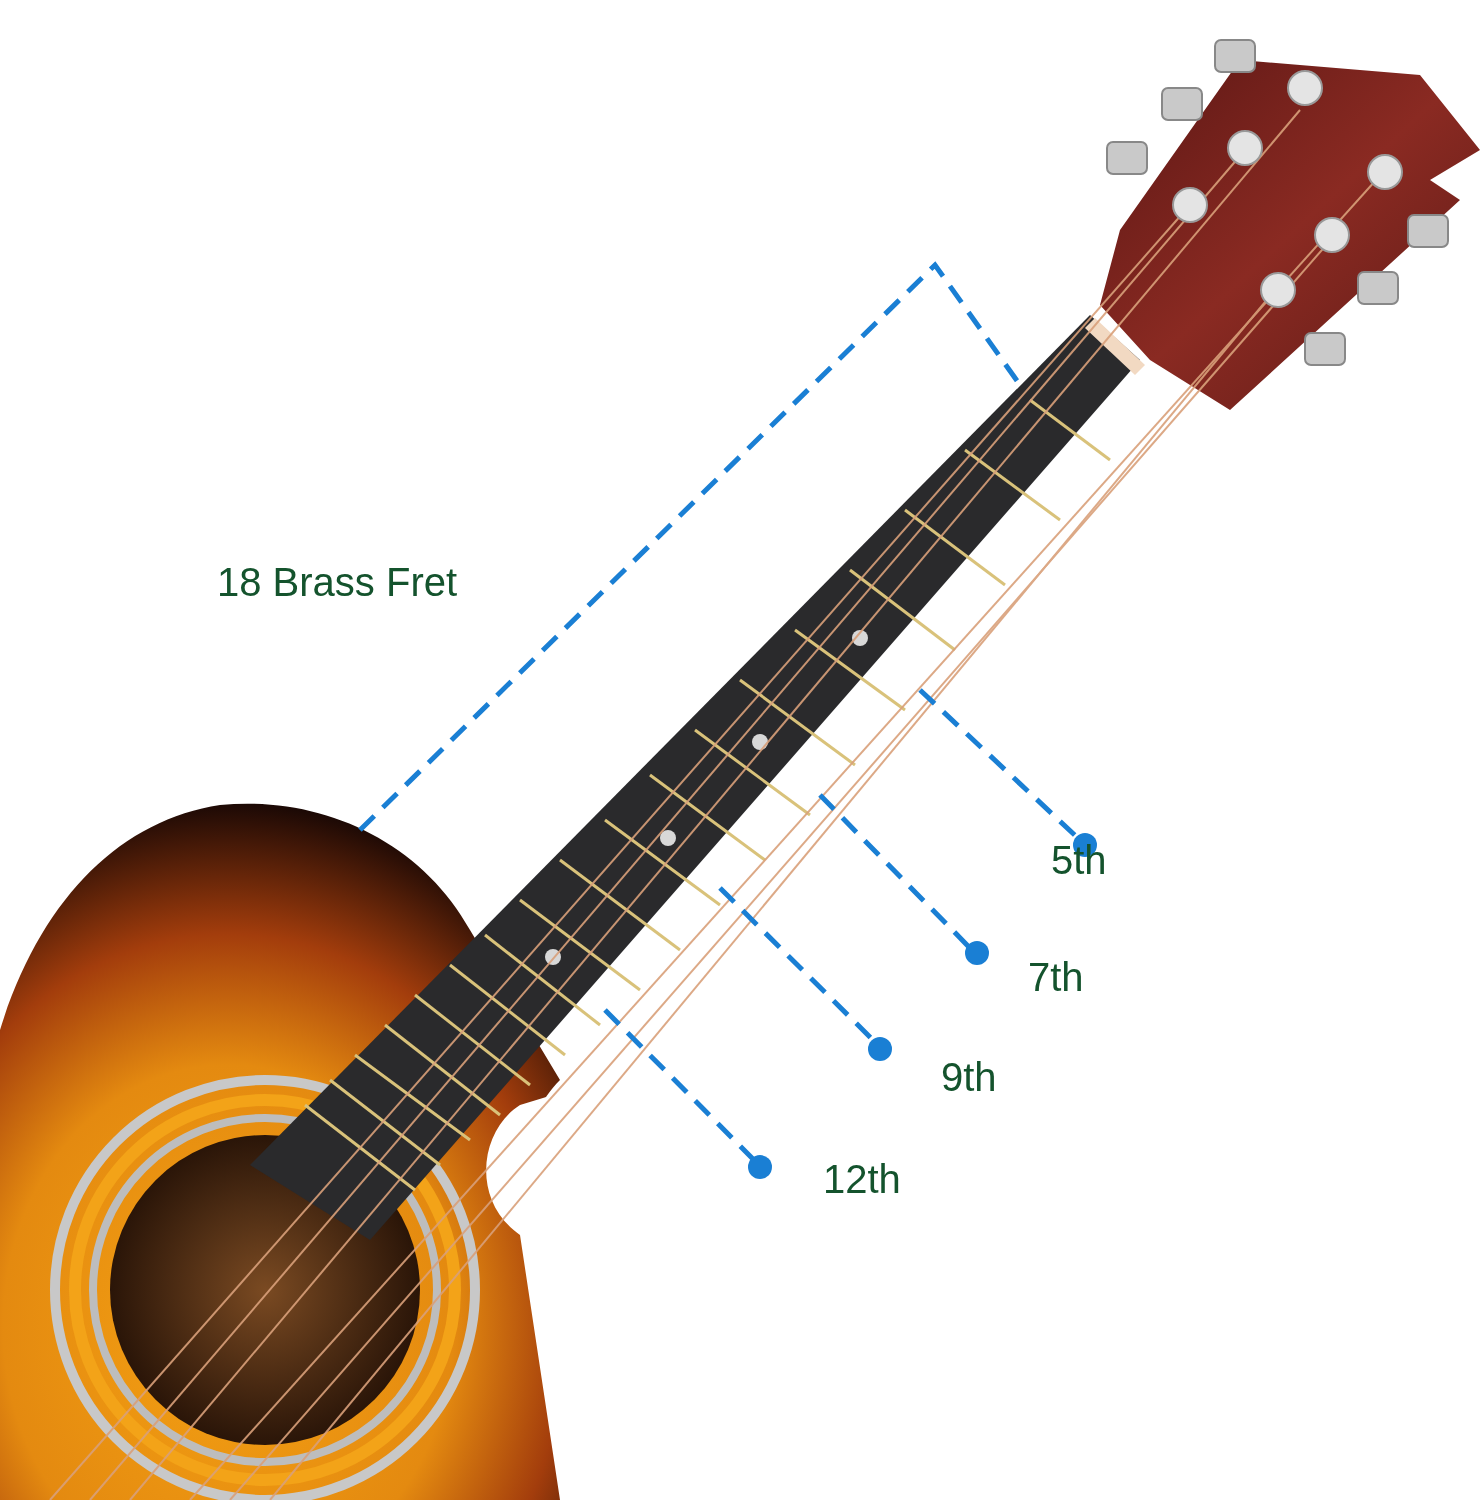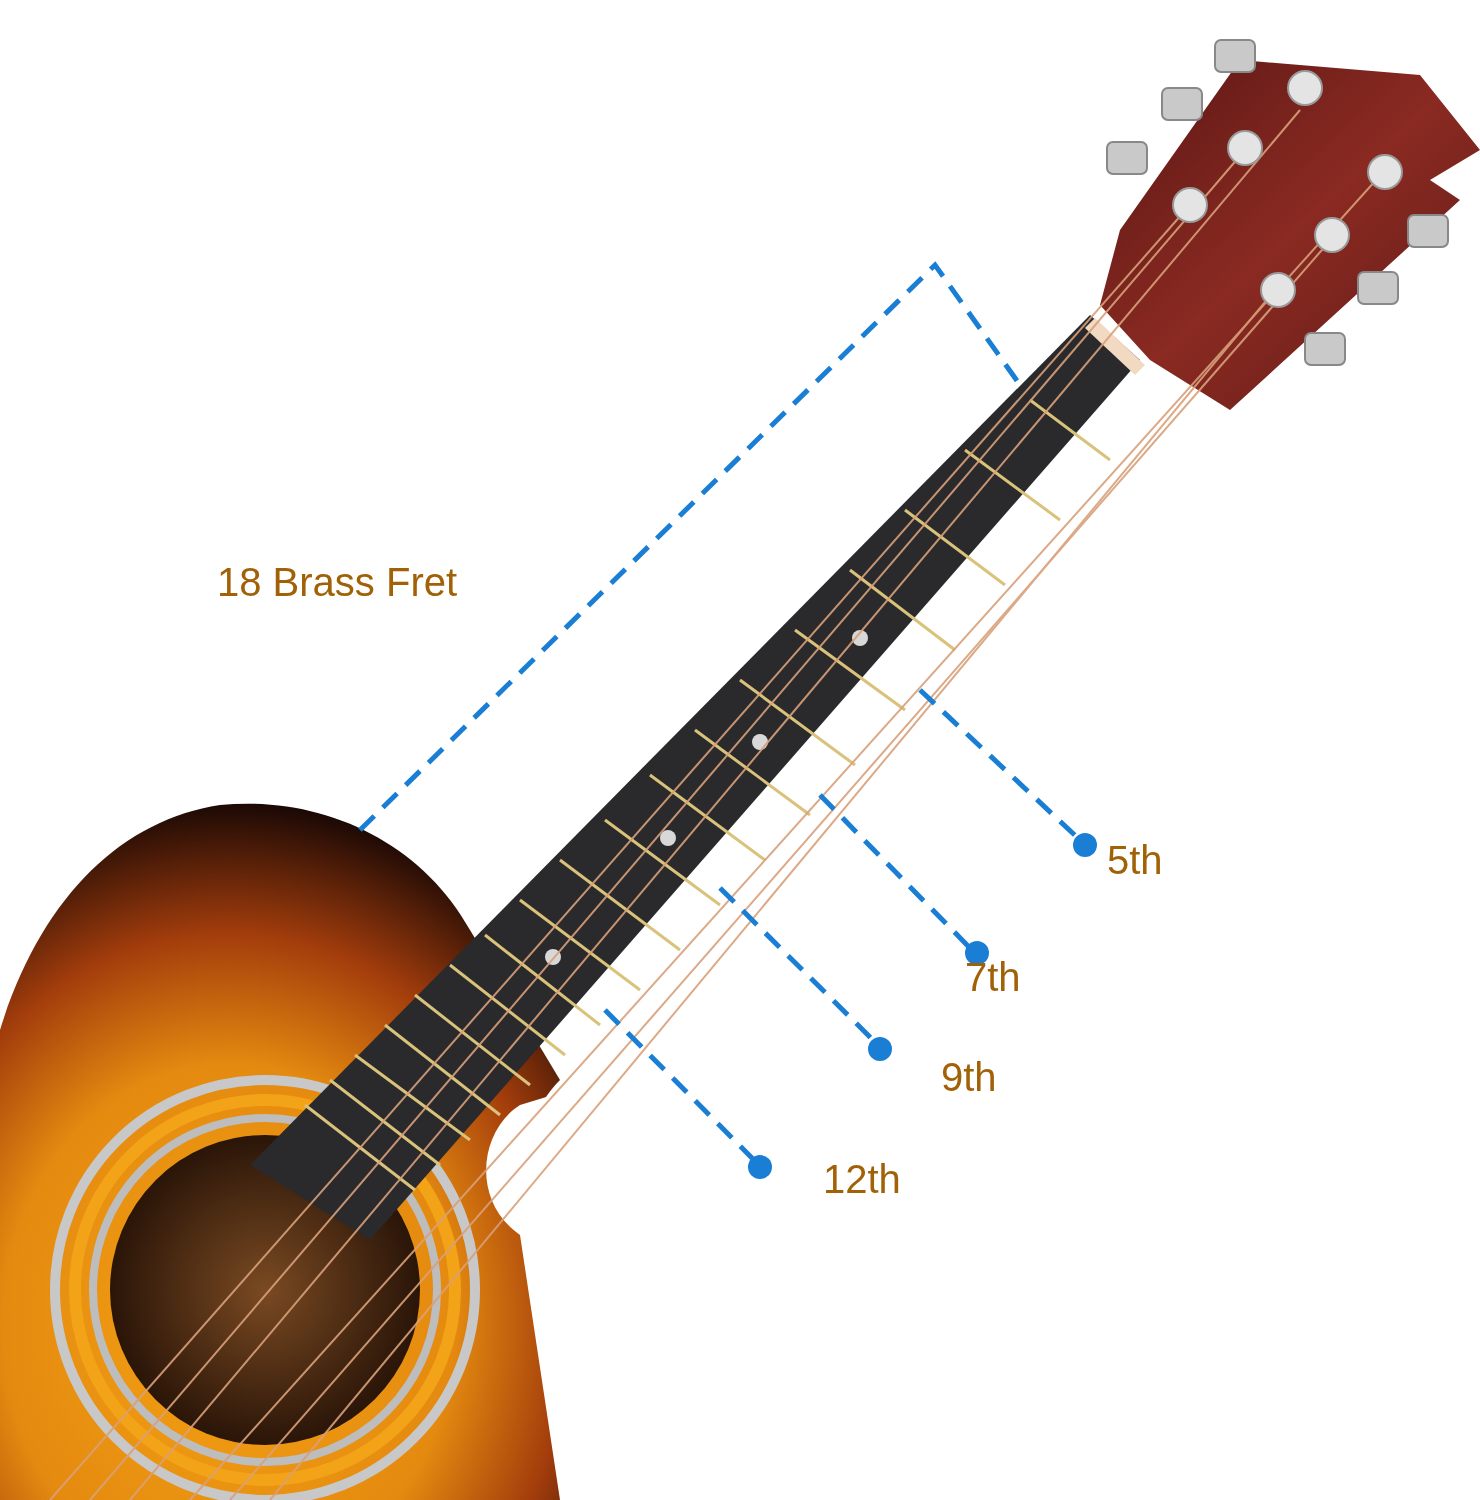--- a/index.html
+++ b/index.html
@@ -1,18 +1,18 @@
 <!DOCTYPE html>
 <html><head>
 <meta charset="utf-8">
 <style>
   html,body{margin:0;padding:0;background:#ffffff;}
   #stage{position:relative;width:1480px;height:1500px;overflow:hidden;background:#fff;}
   svg{position:absolute;left:0;top:0;}
-  .lbl{position:absolute;font-family:"Liberation Sans",sans-serif;color:#a16207;font-size:40px;white-space:nowrap;}
+  .lbl{position:absolute;font-family:"Liberation Sans",sans-serif;color:#14532d;font-size:40px;white-space:nowrap;}
 </style>
 </head>
 <body>
 
 <div id="stage">
 <svg width="1480" height="1500" viewBox="0 0 1480 1500">
   <defs>
     <radialGradient id="sunburst" cx="0.38" cy="0.75" r="0.75">
       <stop offset="0" stop-color="#f5a213"></stop>
       <stop offset="0.5" stop-color="#e48a10"></stop>
@@ -112,17 +112,17 @@
   </g>
   <g fill="#1a7fd4">
     <circle cx="1085" cy="845" r="12"></circle>
     <circle cx="977" cy="953" r="12"></circle>
     <circle cx="880" cy="1049" r="12"></circle>
     <circle cx="760" cy="1167" r="12"></circle>
   </g>
 </svg>
 
 <div class="lbl" style="left:217px;top:560px;">18 Brass Fret</div>
-<div class="lbl" style="left:1107px;top:838px;">5th</div>
-<div class="lbl" style="left:965px;top:955px;">7th</div>
+<div class="lbl" style="left:1051px;top:838px;">5th</div>
+<div class="lbl" style="left:1028px;top:955px;">7th</div>
 <div class="lbl" style="left:905px;top:1055px;margin-left:36px;">9th</div>
 <div class="lbl" style="left:823px;top:1157px;">12th</div>
 </div>
 
 </body></html>

